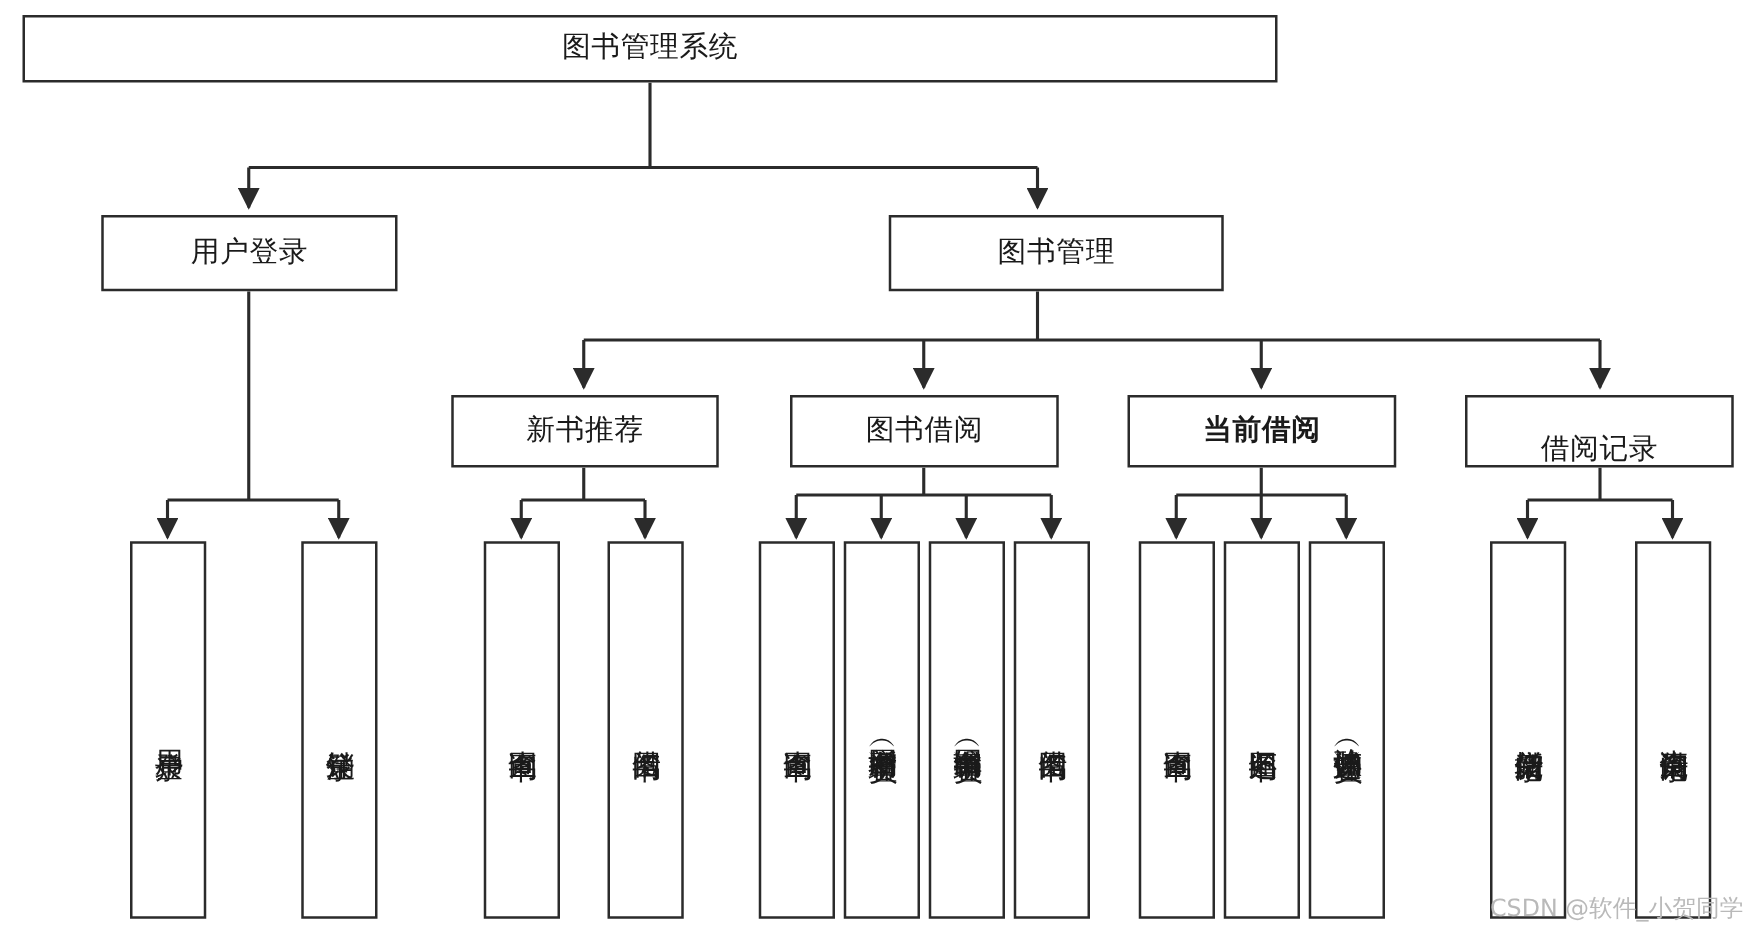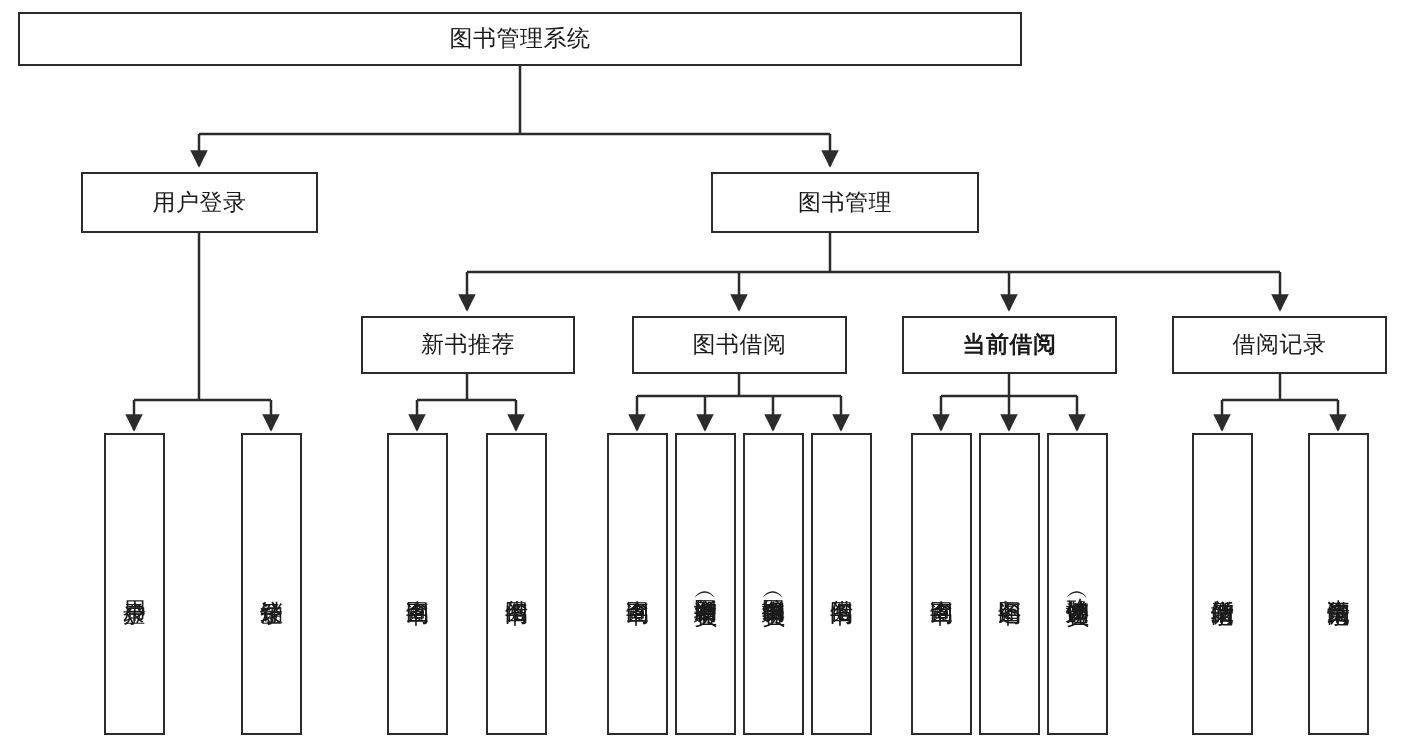--- a/index.html
+++ b/index.html
@@ -134,21 +134,21 @@
   </div>
 
   <div class="node horiz" style="left:361px; top:316px; width:214px; height:58px;">
     <span class="label">新书推荐</span>
   </div>
 
   <div class="node horiz" style="left:902px; top:316px; width:215px; height:58px;font-weight:bold;">
     <span class="label">当前借阅</span>
   </div>
 
-  <div class="node horiz" style="left:1172px; top:316px; width:215px; height:58px;">
+  <div class="node horiz" style="left:1172px; top:316px; width:215px; height:58px;align-items:flex-end;">
     <span class="label">借阅记录</span>
   </div>
 
   <div class="node vert" style="left:104px; top:433px; width:61px; height:302px;">
     <span class="label">用户登录</span>
   </div>
 
   <div class="node vert" style="left:241px; top:433px; width:61px; height:302px;">
     <span class="label">注销登录</span>
   </div>
@@ -190,14 +190,15 @@
   </div>
 
   <div class="node vert" style="left:1192px; top:433px; width:61px; height:302px;">
     <span class="label">新增借阅记录</span>
   </div>
 
   <div class="node vert" style="left:1308px; top:433px; width:61px; height:302px;">
     <span class="label">查询借阅记录</span>
   </div>
 
+  <div id="watermark">CSDN @软件_小贺同学</div>
 
 </div>
 
 </body></html>

